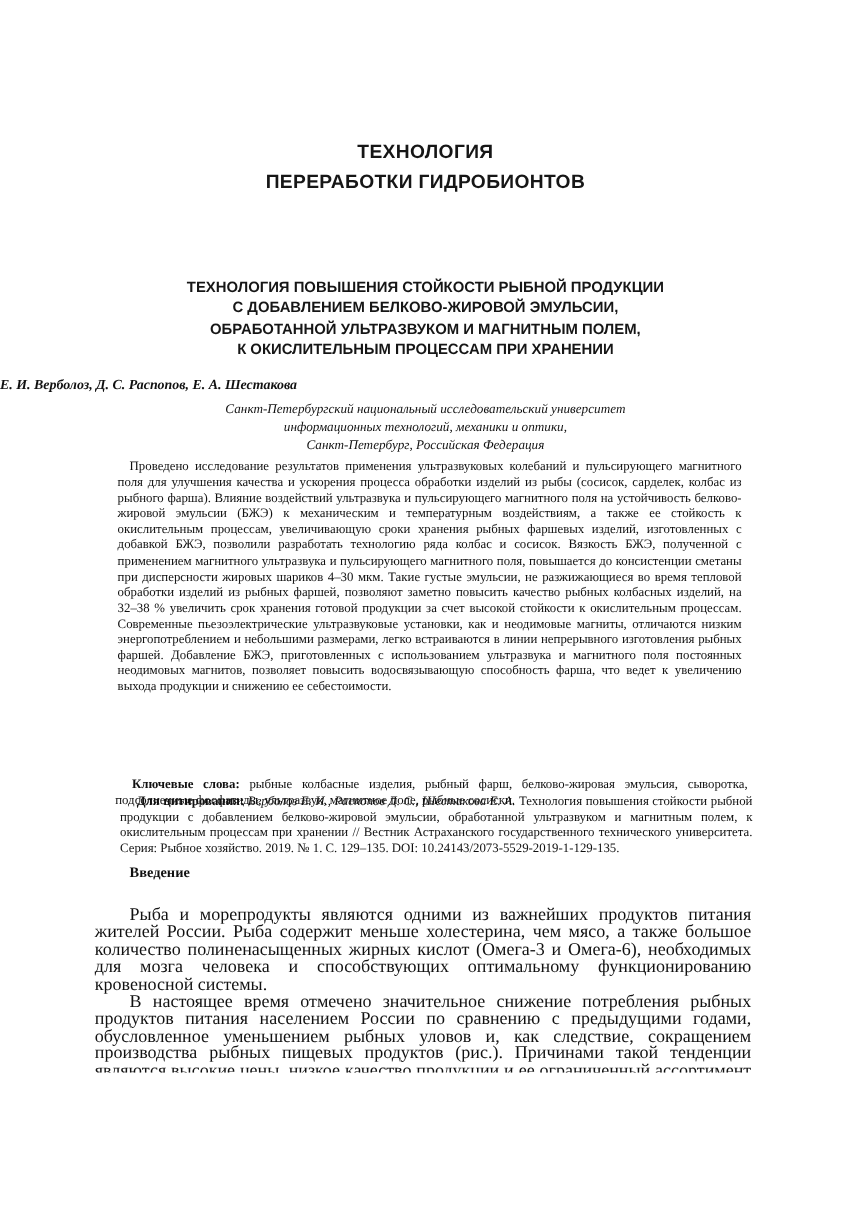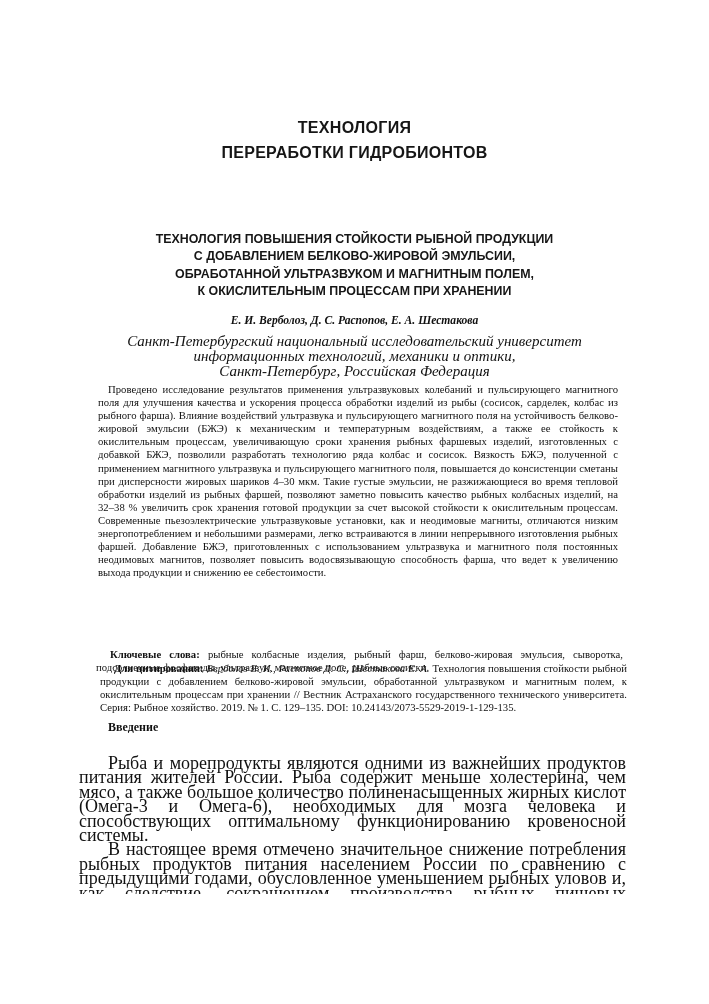--- a/index.html
+++ b/index.html
@@ -50,34 +50,33 @@
     font-weight: bold;
     font-size: 12.4px;
     line-height: 17.4px;
     color: #161616;
   }
   .authors {
     position: absolute;
     top: 313px;
     left: 0;
     width: 709px;
-    text-align: center;
     font-weight: bold;
     font-style: italic;
     font-size: 11.6px;
     line-height: 15px;
   }
   .affiliation {
     position: absolute;
     top: 334px;
     left: 0;
     width: 709px;
     text-align: center;
     font-style: italic;
-    font-size: 15px;
+    font-size: 11px;
     line-height: 15.2px;
   }
   .abstract {
     position: absolute;
     top: 383px;
     left: 98px;
     width: 520px;
     margin: 0;
     text-align: justify;
     text-indent: 10px;
@@ -113,21 +112,21 @@
     margin: 0;
     font-size: 12px;
     line-height: 14.4px;
     font-weight: bold;
   }
   .body-text {
     position: absolute;
     top: 756px;
     left: 79px;
     width: 547px;
-    font-size: 18px;
+    font-size: 15px;
     line-height: 14.4px;
     text-align: justify;
   }
   .body-text p {
     margin: 0;
     text-indent: 29px;
   }
   .page-number {
     position: absolute;
     top: 917px;

